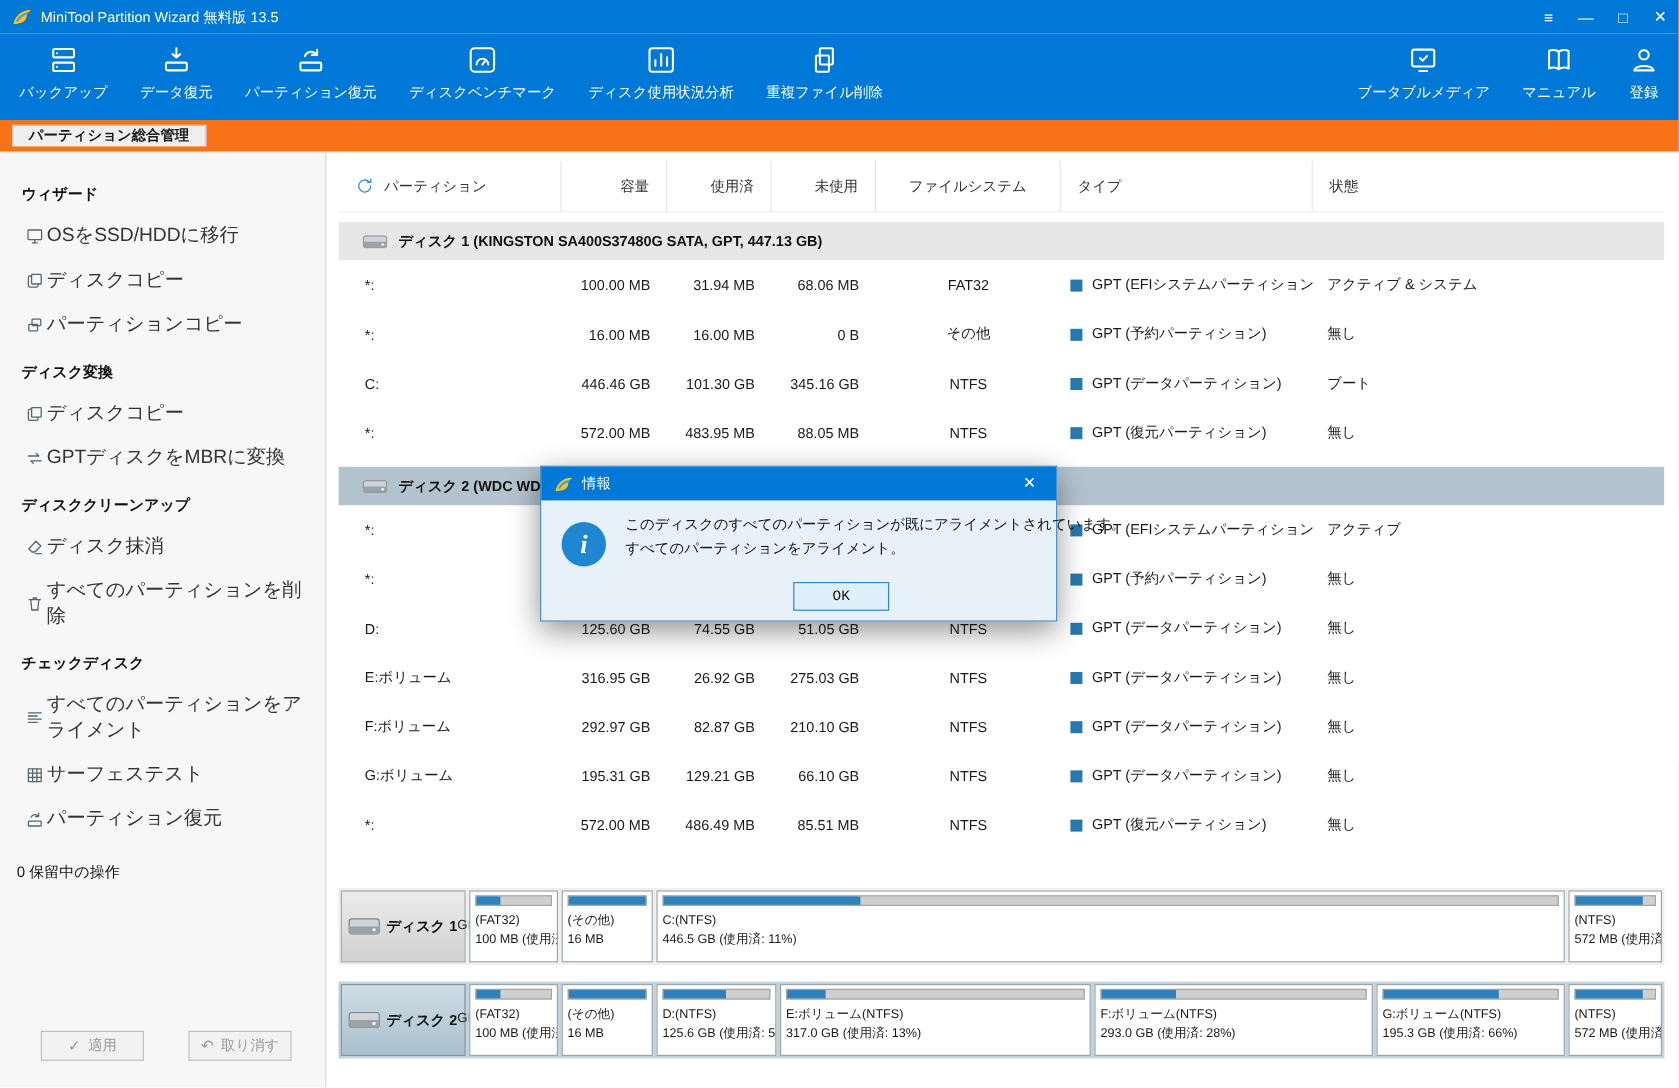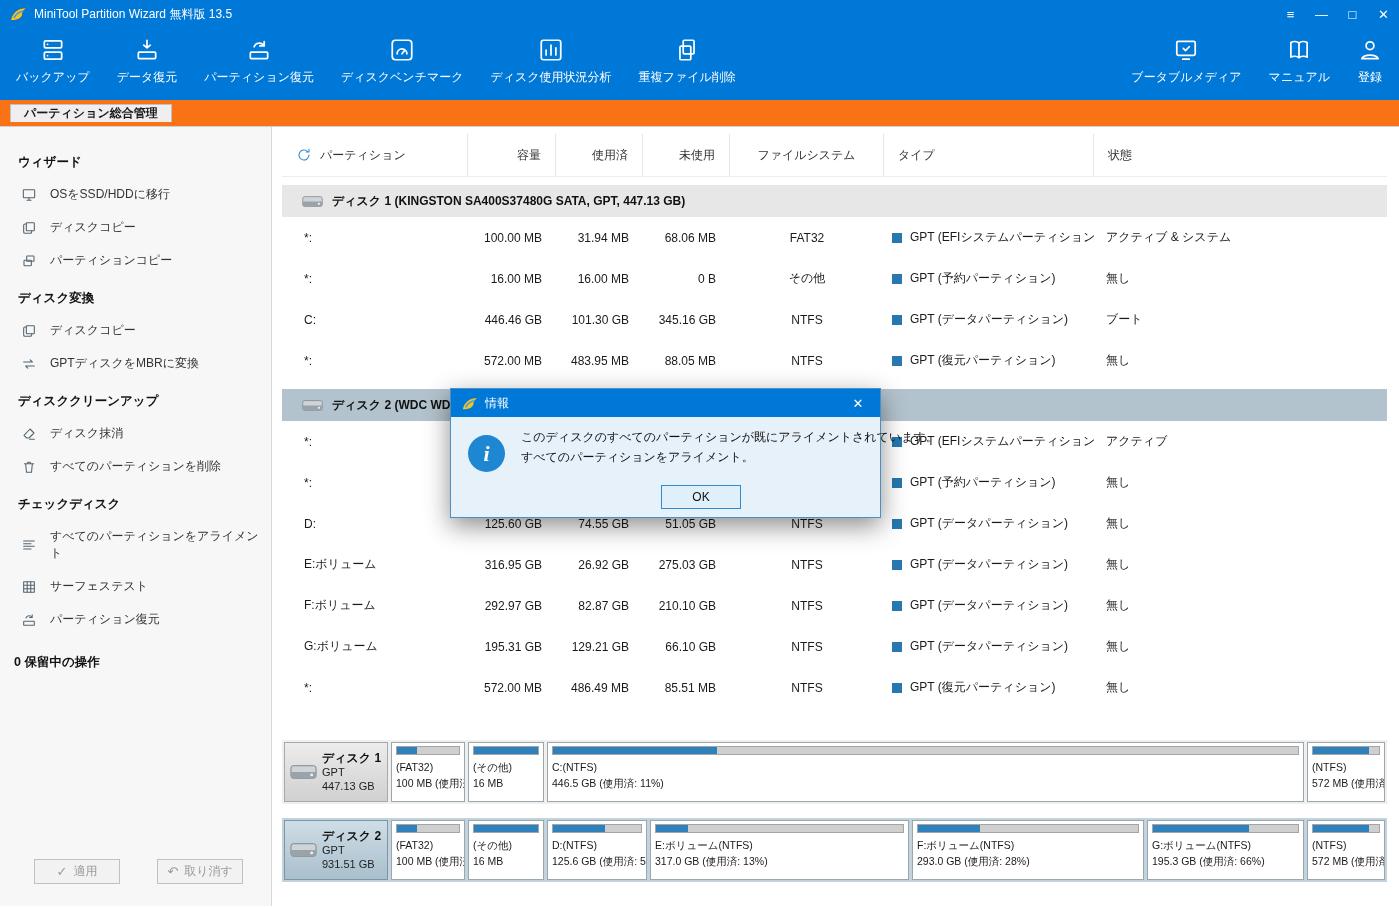--- a/index.html
+++ b/index.html
@@ -24,23 +24,23 @@
   .tool-label{font-size:12px;white-space:nowrap;margin-top:2px}
 
   
   .tabbar{height:27px;background:#f97316;border-bottom:1px solid #cfcfcf;display:flex;align-items:center;padding-left:10px}
   .tab{background:#efefef;border:1px solid #c2c2c2;border-bottom:none;padding:0 13px;font-size:12px;font-weight:bold;color:#1a1a1a;display:flex;align-items:center}
 
   
   .main{display:flex;height:779px}
   .sidebar{width:272px;min-width:272px;background:#f7f7f7;border-right:1px solid #d8d8d8;position:relative;padding-top:14px}
   .side-title{font-size:12.5px;font-weight:bold;color:#111;padding:13px 0 7px 18px}
-  .side-item{display:flex;align-items:center;gap:13px;padding:8px 4px 8px 21px;font-size:12px;color:#333}
+  .side-item{display:flex;align-items:center;gap:2px;padding:8px 4px 8px 21px;font-size:16px;color:#333}
   .side-ic{color:#55656f}
-  .pending-ops{font-size:12.5px;font-weight:bold;color:#111;padding:18px 0 0 14px}
+  .pending-ops{font-size:12.5px;font-weight:normal;color:#111;padding:18px 0 0 14px}
   .side-buttons{position:absolute;left:34px;bottom:22px;display:flex;gap:37px}
   .side-btn{width:86px;height:25px;border:1px solid #c0c0c0;background:#f2f2f2;color:#9a9a9a;font-size:12px;display:flex;align-items:center;justify-content:center;gap:6px;font-family:inherit}
   .btn-ic{font-size:13px}
 
   .content{flex:1;display:flex;flex-direction:column;background:#fff;padding:0 12px 0 10px;min-width:0}
 
   
   .table-wrap{height:601px;overflow:hidden}
   .grid-row{display:grid;grid-template-columns:186px 88px 87px 87px 154px 210px 1fr}
   .table-header{height:43px;border-bottom:1px solid #ededed;margin-top:7px}
@@ -58,38 +58,38 @@
   .c-type{display:flex;align-items:center;gap:8px;padding-left:8px;font-size:12px;color:#1a1a1a;white-space:nowrap;overflow:hidden}
   .sq{width:10px;height:10px;background:#2678ae;flex:0 0 auto}
   .c-status{padding-left:12px;font-size:12px;color:#1a1a1a;white-space:nowrap}
 
   
   .diskmap{height:178px;padding-top:12px}
   .dm-row{display:flex;height:64px;margin-bottom:14px;background:#efefef;padding:2px}
   .dm-row.selected{background:#c3d3dd}
   .dm-label{width:104px;flex:0 0 104px;display:flex;align-items:center;gap:5px;padding-left:5px;background:linear-gradient(#ececec,#d0d0d0);border:1px solid #a9a9a9}
   .dm-row.selected .dm-label{background:linear-gradient(#cfdde6,#a9bfcc);border-color:#7d96a6}
-  .dm-label-text{display:flex;flex-direction:column;line-height:1.25}
+  .dm-label-text{display:flex;flex-direction:row;line-height:1.25}
   .dm-disk-name{font-size:12px;font-weight:bold;color:#111;white-space:nowrap}
   .dm-scheme,.dm-size{font-size:11px;color:#222;white-space:nowrap}
   .dm-blocks{display:flex;flex:1;margin-left:3px;gap:3px;min-width:0}
   .dm-block{border:1px solid #9aa7ae;background:#fff;padding:3px 4px 0 4px;overflow:hidden;min-width:0}
   .dm-bar{height:9px;background:#cfcfcf;border:1px solid #a5a5a5;position:relative;margin-bottom:4px}
   .dm-fill{position:absolute;left:0;top:0;bottom:0;background:#2e81ba}
   .dm-line{font-size:10.5px;color:#1a1a1a;white-space:nowrap;line-height:1.55}
 
   
   .dialog{position:absolute;left:450px;top:388px;width:431px;height:130px;background:#e7f1f9;border:1px solid #4a90c4;box-shadow:0 8px 24px rgba(0,0,0,.45);z-index:50}
   .dialog-titlebar{height:28px;background:#0078d7;display:flex;align-items:center;padding:0 10px;color:#fff}
   .dialog-title{font-size:12px;margin-left:7px}
   .dialog-close{margin-left:auto;font-size:13px;width:24px;text-align:center}
   .dialog-body{position:relative;height:100px}
   .info-icon{position:absolute;left:17px;top:18px;width:37px;height:37px;border-radius:50%;background:#1f86d2;color:#fff;display:flex;align-items:center;justify-content:center;font-size:22px;font-style:italic;font-weight:bold;font-family:"Liberation Serif","DejaVu Serif",serif}
   .dialog-message{position:absolute;left:70px;top:11px;width:420px;font-size:12px;color:#111;line-height:1.65;margin:0}
-  .ok-button{position:absolute;left:210px;top:68px;width:80px;height:24px;background:#e0f0fb;border:1px solid #2f8bcd;font-size:12px;color:#111;font-family:Liberation Sans, sans-serif}
+  .ok-button{position:absolute;left:210px;top:68px;width:80px;height:24px;background:#e0f0fb;border:1px solid #2f8bcd;font-size:12px;color:#111;font-family:Liberation Mono, monospace}
 </style>
 </head>
 <body>
 
 <div class="window">
 
   <div class="titlebar">
     <span class="icon">
       <svg width="18" height="16" viewBox="0 0 20 18">
           <path d="M2 16C4 6 13 1.5 19 2.8c-3 1.8-4.2 4-4.2 6.2 0 3.2-3.3 7-12.8 7z" fill="#f4c built"></path>

